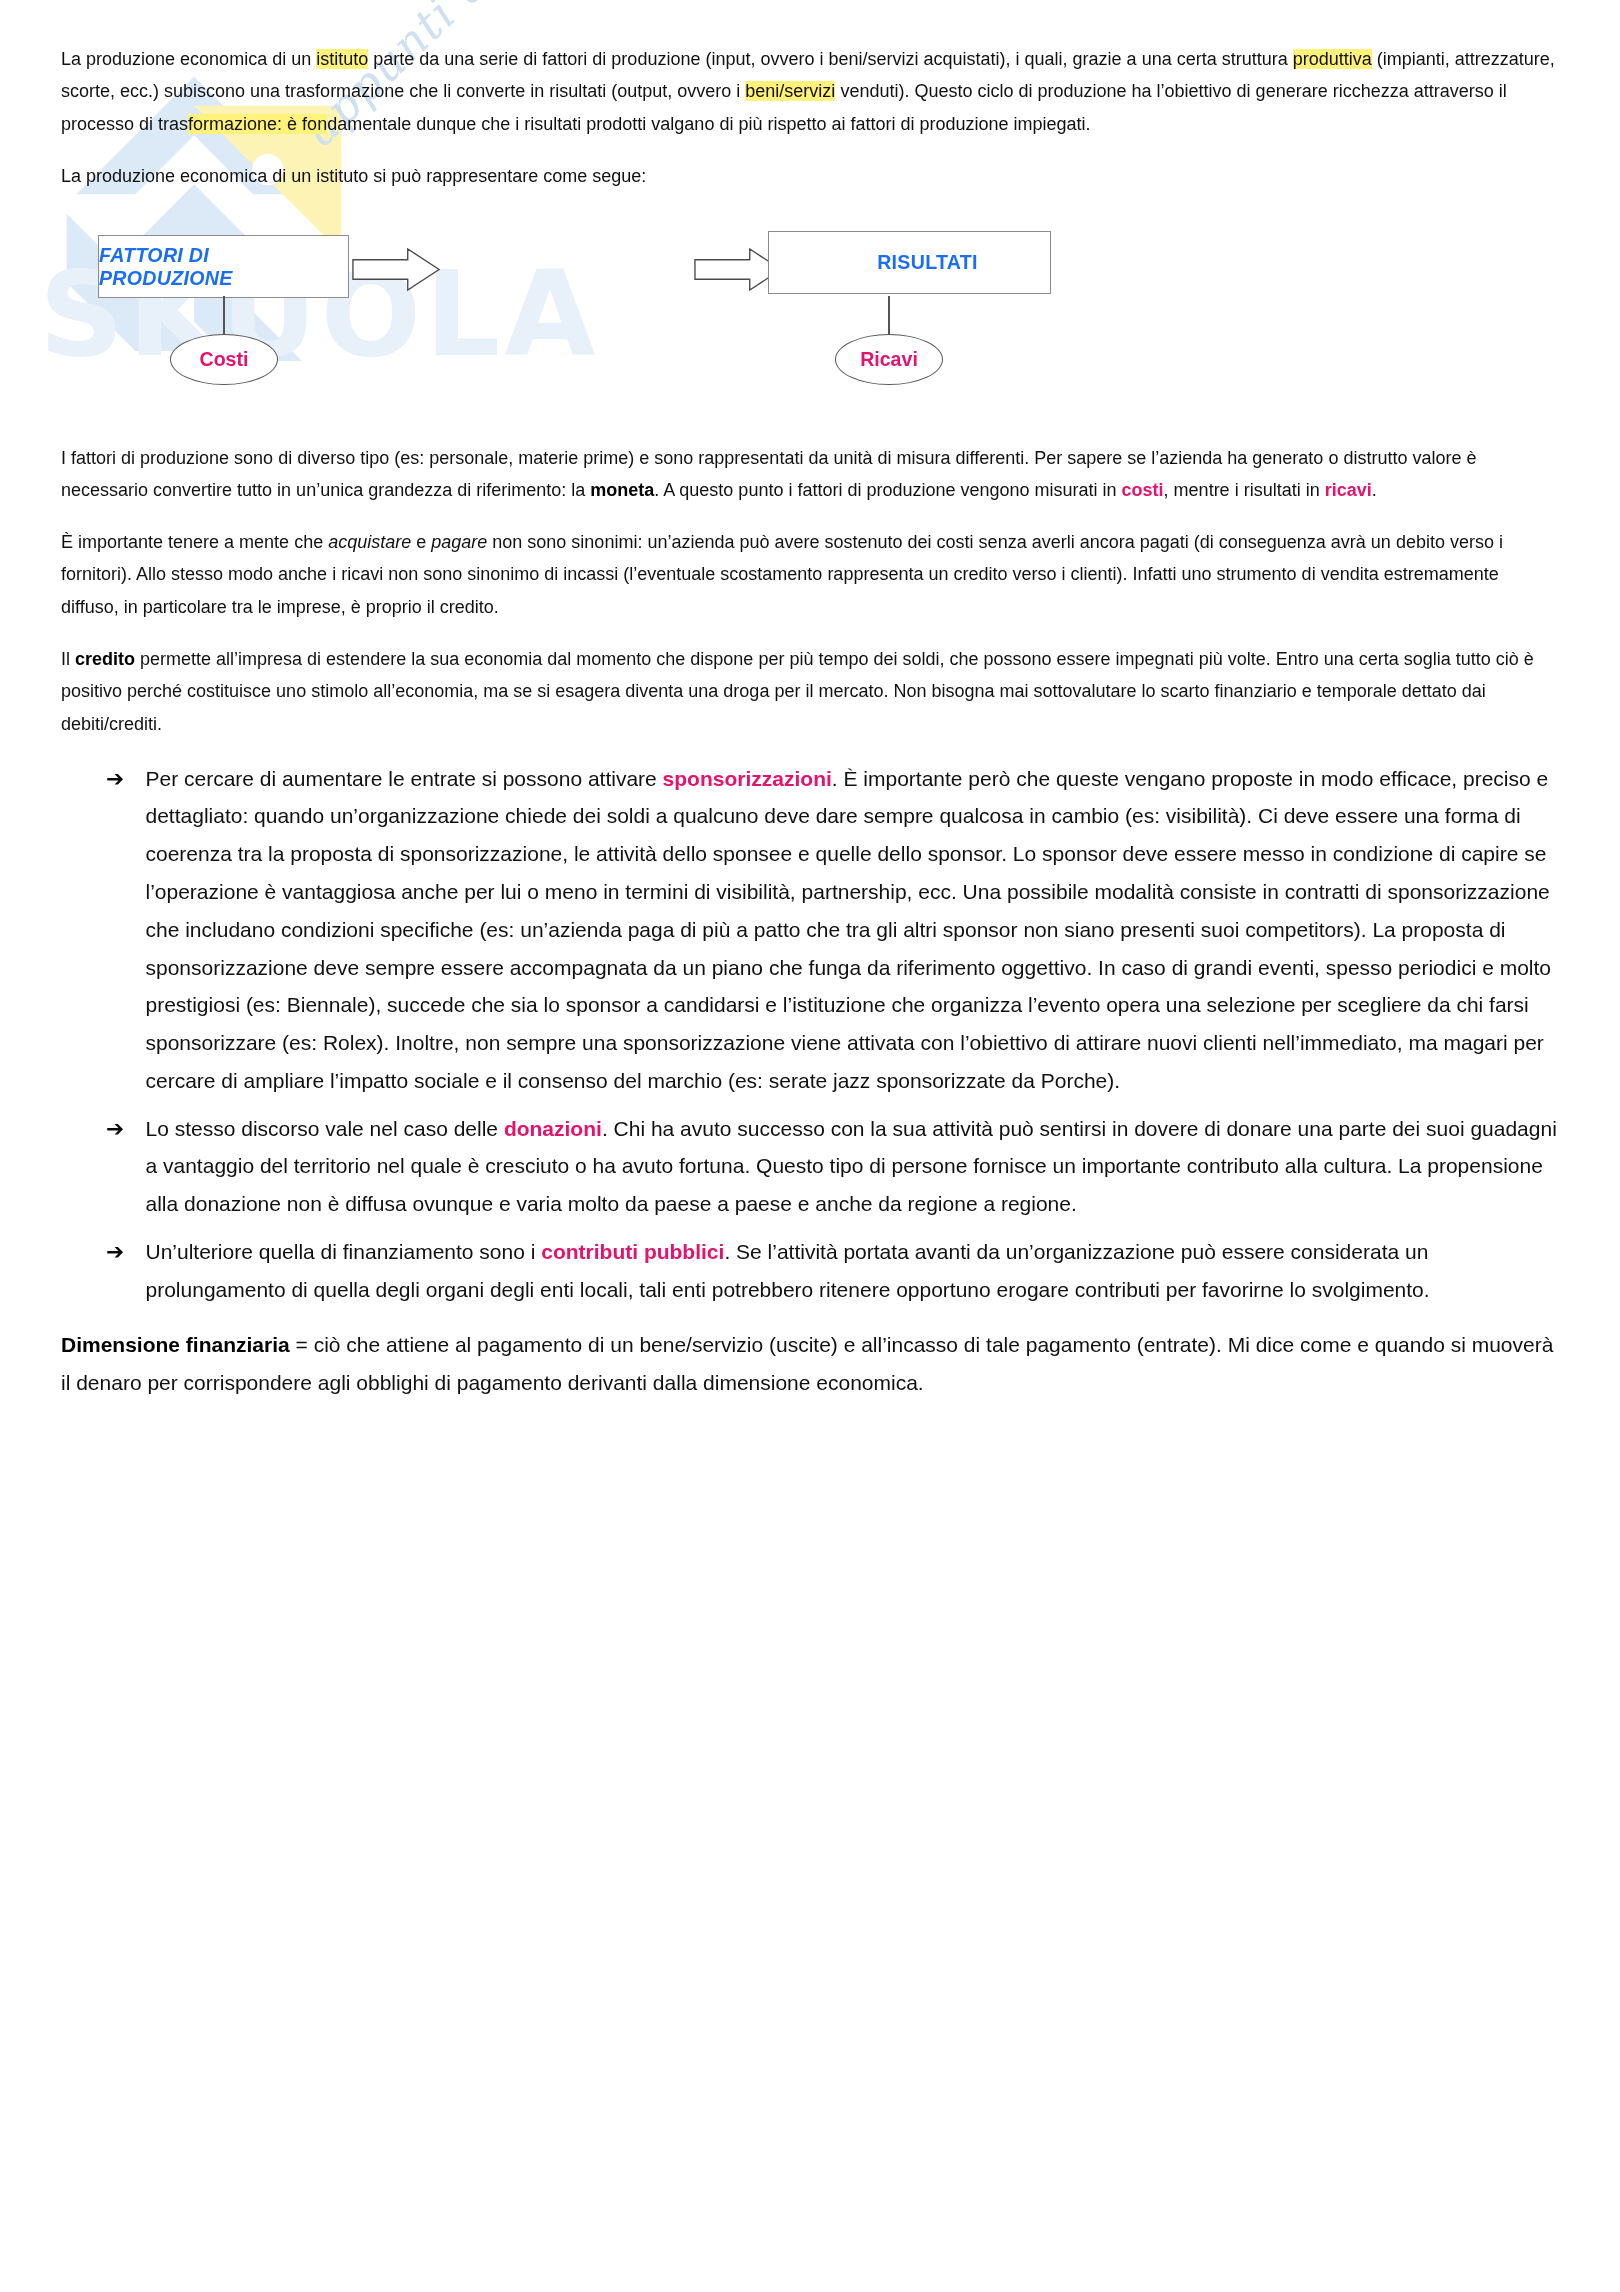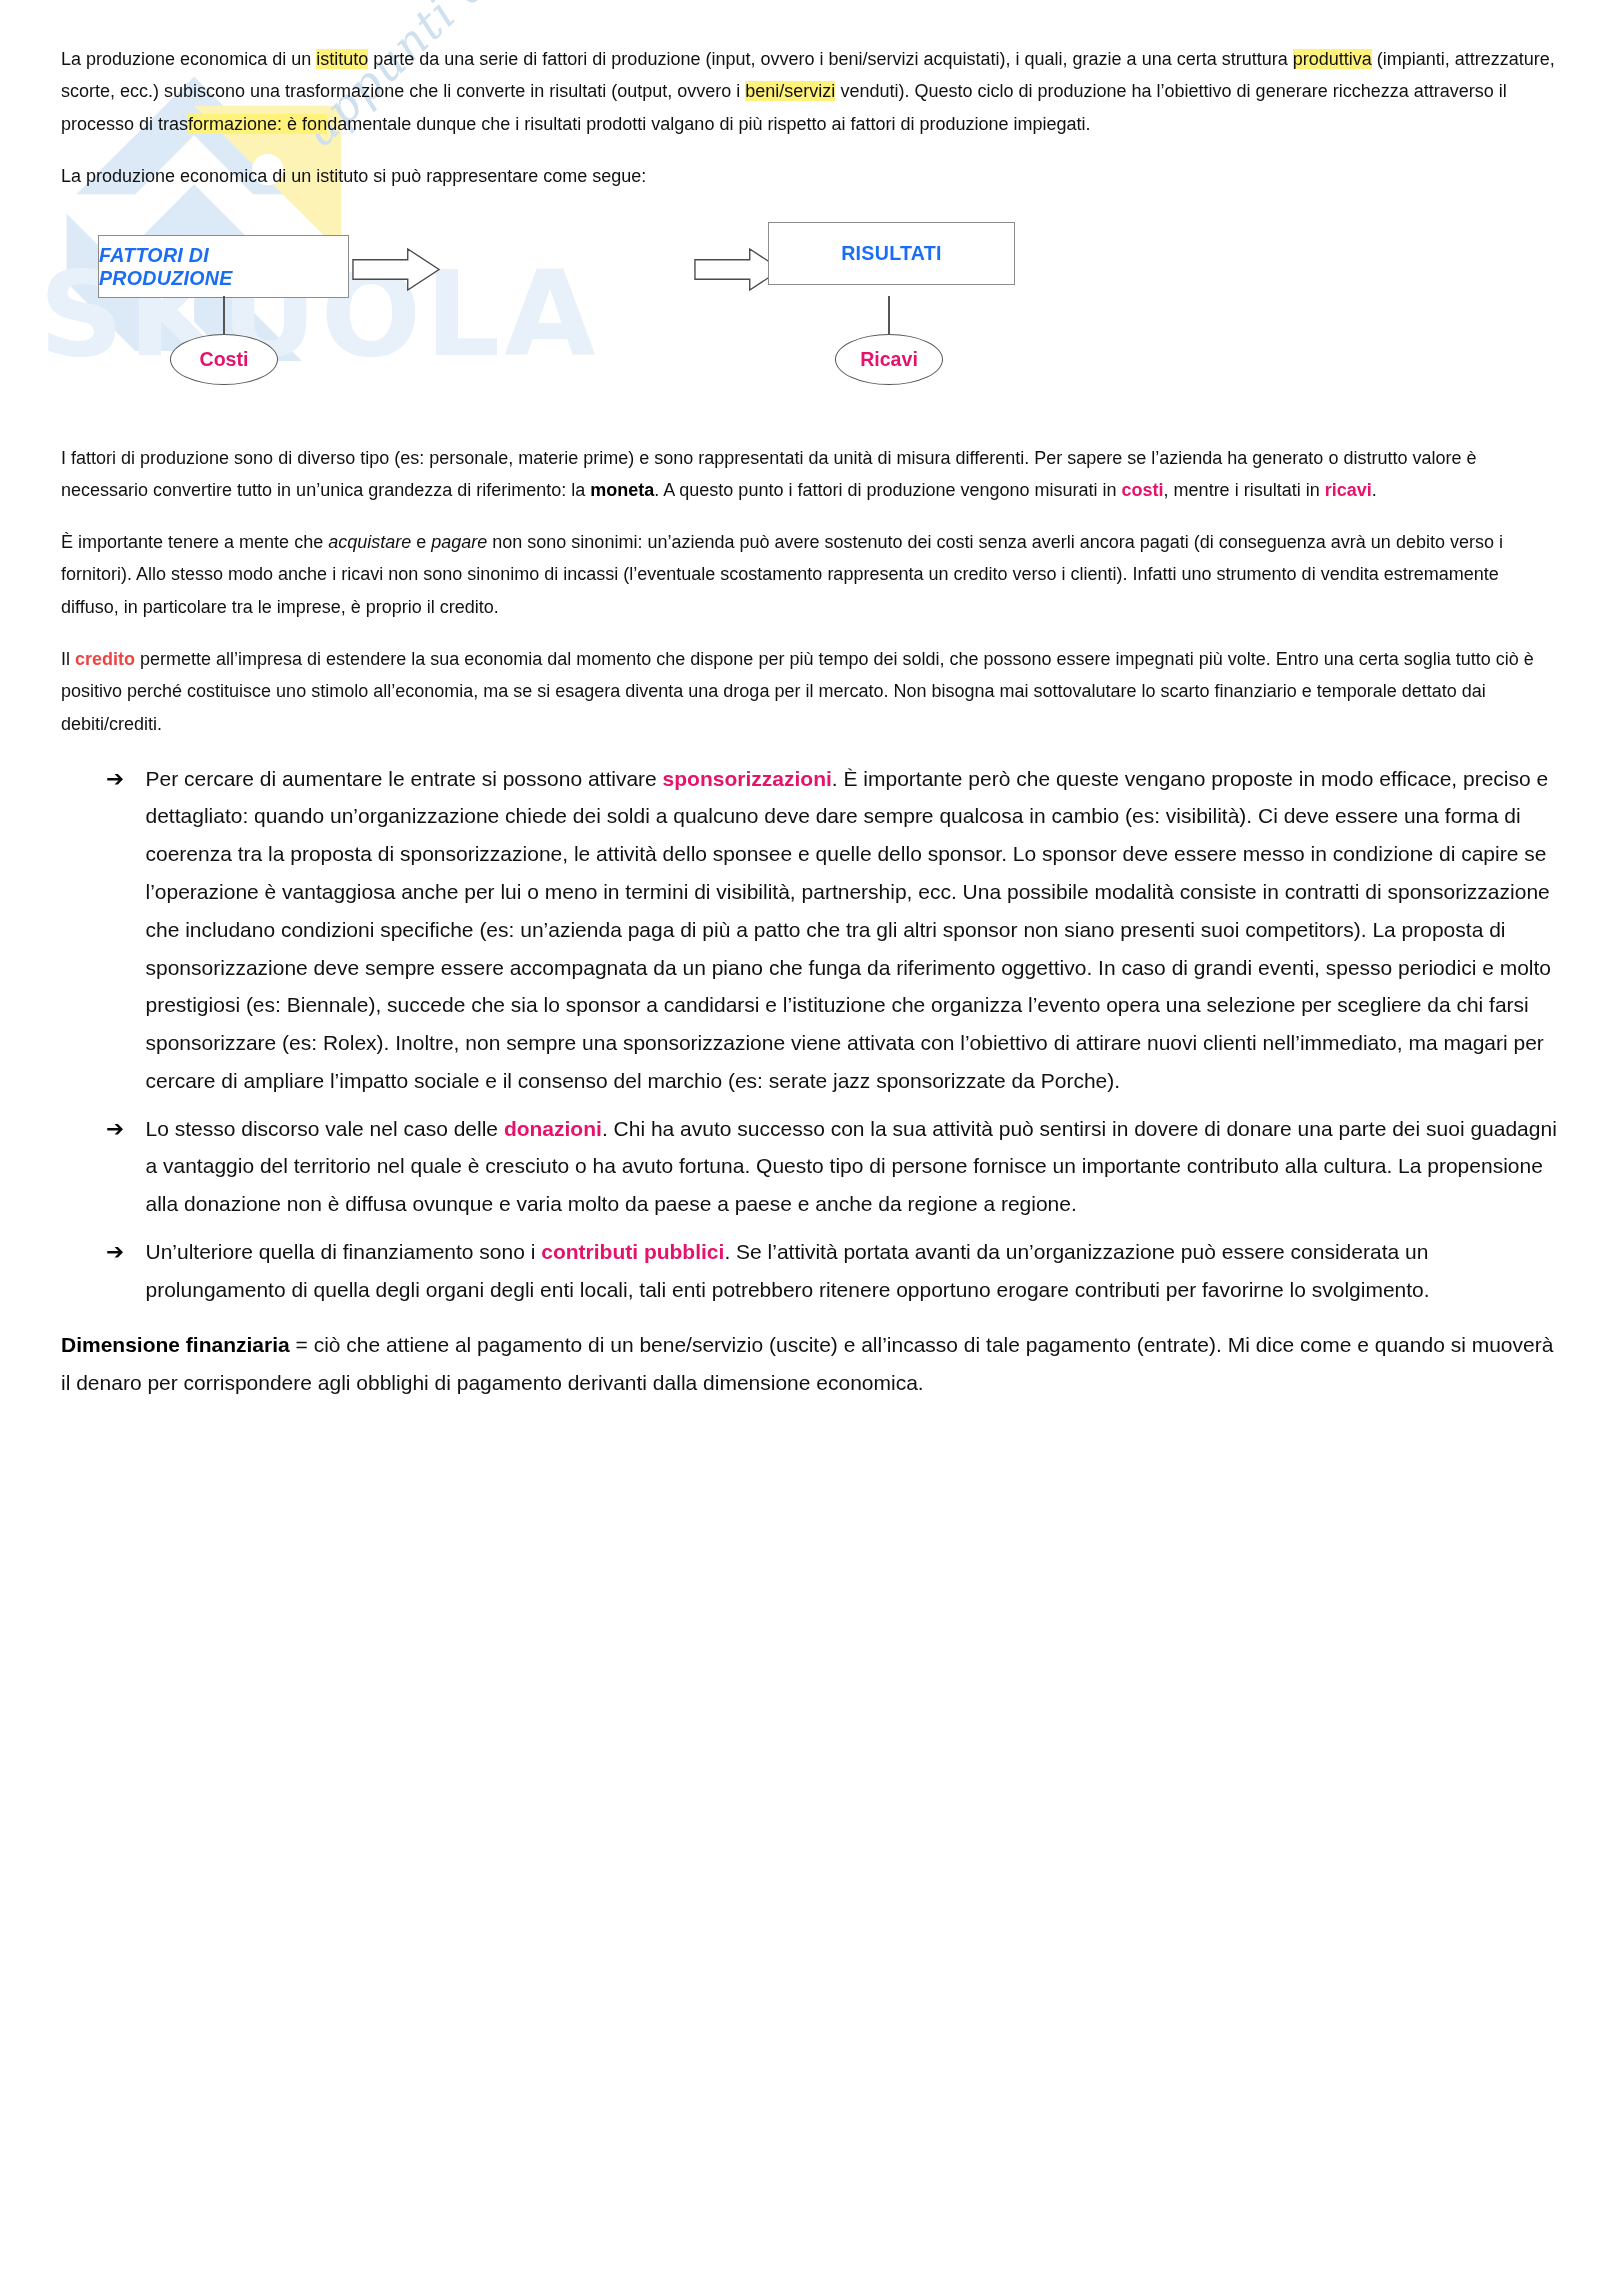--- a/index.html
+++ b/index.html
@@ -68,21 +68,21 @@
     line-height: 1.80;
     margin: 0 0 19.6px 0;
     text-align: left;
     color: #111111;
   }
   p.tight { margin-bottom: 13.7px; }
 
   .hl-yellow { background: #fff27a; }
   .orange { color: #000000; font-weight: bold; }
   .magenta { color: #e5136b; font-weight: bold; }
-  .blue { color: #ef4444; font-weight: bold; }
+  .blue { color: #000000; font-weight: bold; }
   .ital { font-style: italic; }
 
   
   .diagram {
     position: relative;
     height: 167px;
     margin: 25.5px 0 9.8px 0;
   }
   .dbox {
     position: absolute;
@@ -92,21 +92,21 @@
     align-items: center;
     justify-content: center;
     color: #1b6ef3;
     font-weight: bold;
     font-size: 19.6px;
     letter-spacing: 0.3px;
     font-family: "Liberation Sans", sans-serif;
   }
   #box-fattori { left: 37px;  top: 17.6px; width: 249px; height: 61px; font-style: italic; }
   #box-trasf   { left: 385px; top: 17.6px; width: 243px; height: 61px; }
-  #box-ris     { left: 707px; top: 4px; width: 245px; height: 61px; }
+  #box-ris     { left: 707px; top: 13px; width: 245px; height: 61px; padding-left: 36px; }
 
   .arrow-svg { position: absolute; top: 29px; }
   #arrow-1 { left: 290px; }
   #arrow-2 { left: 632px; }
 
   .ellipse {
     position: absolute;
     width: 106px; height: 49px;
     border: 1.4px solid #555;
     border-radius: 50%;

